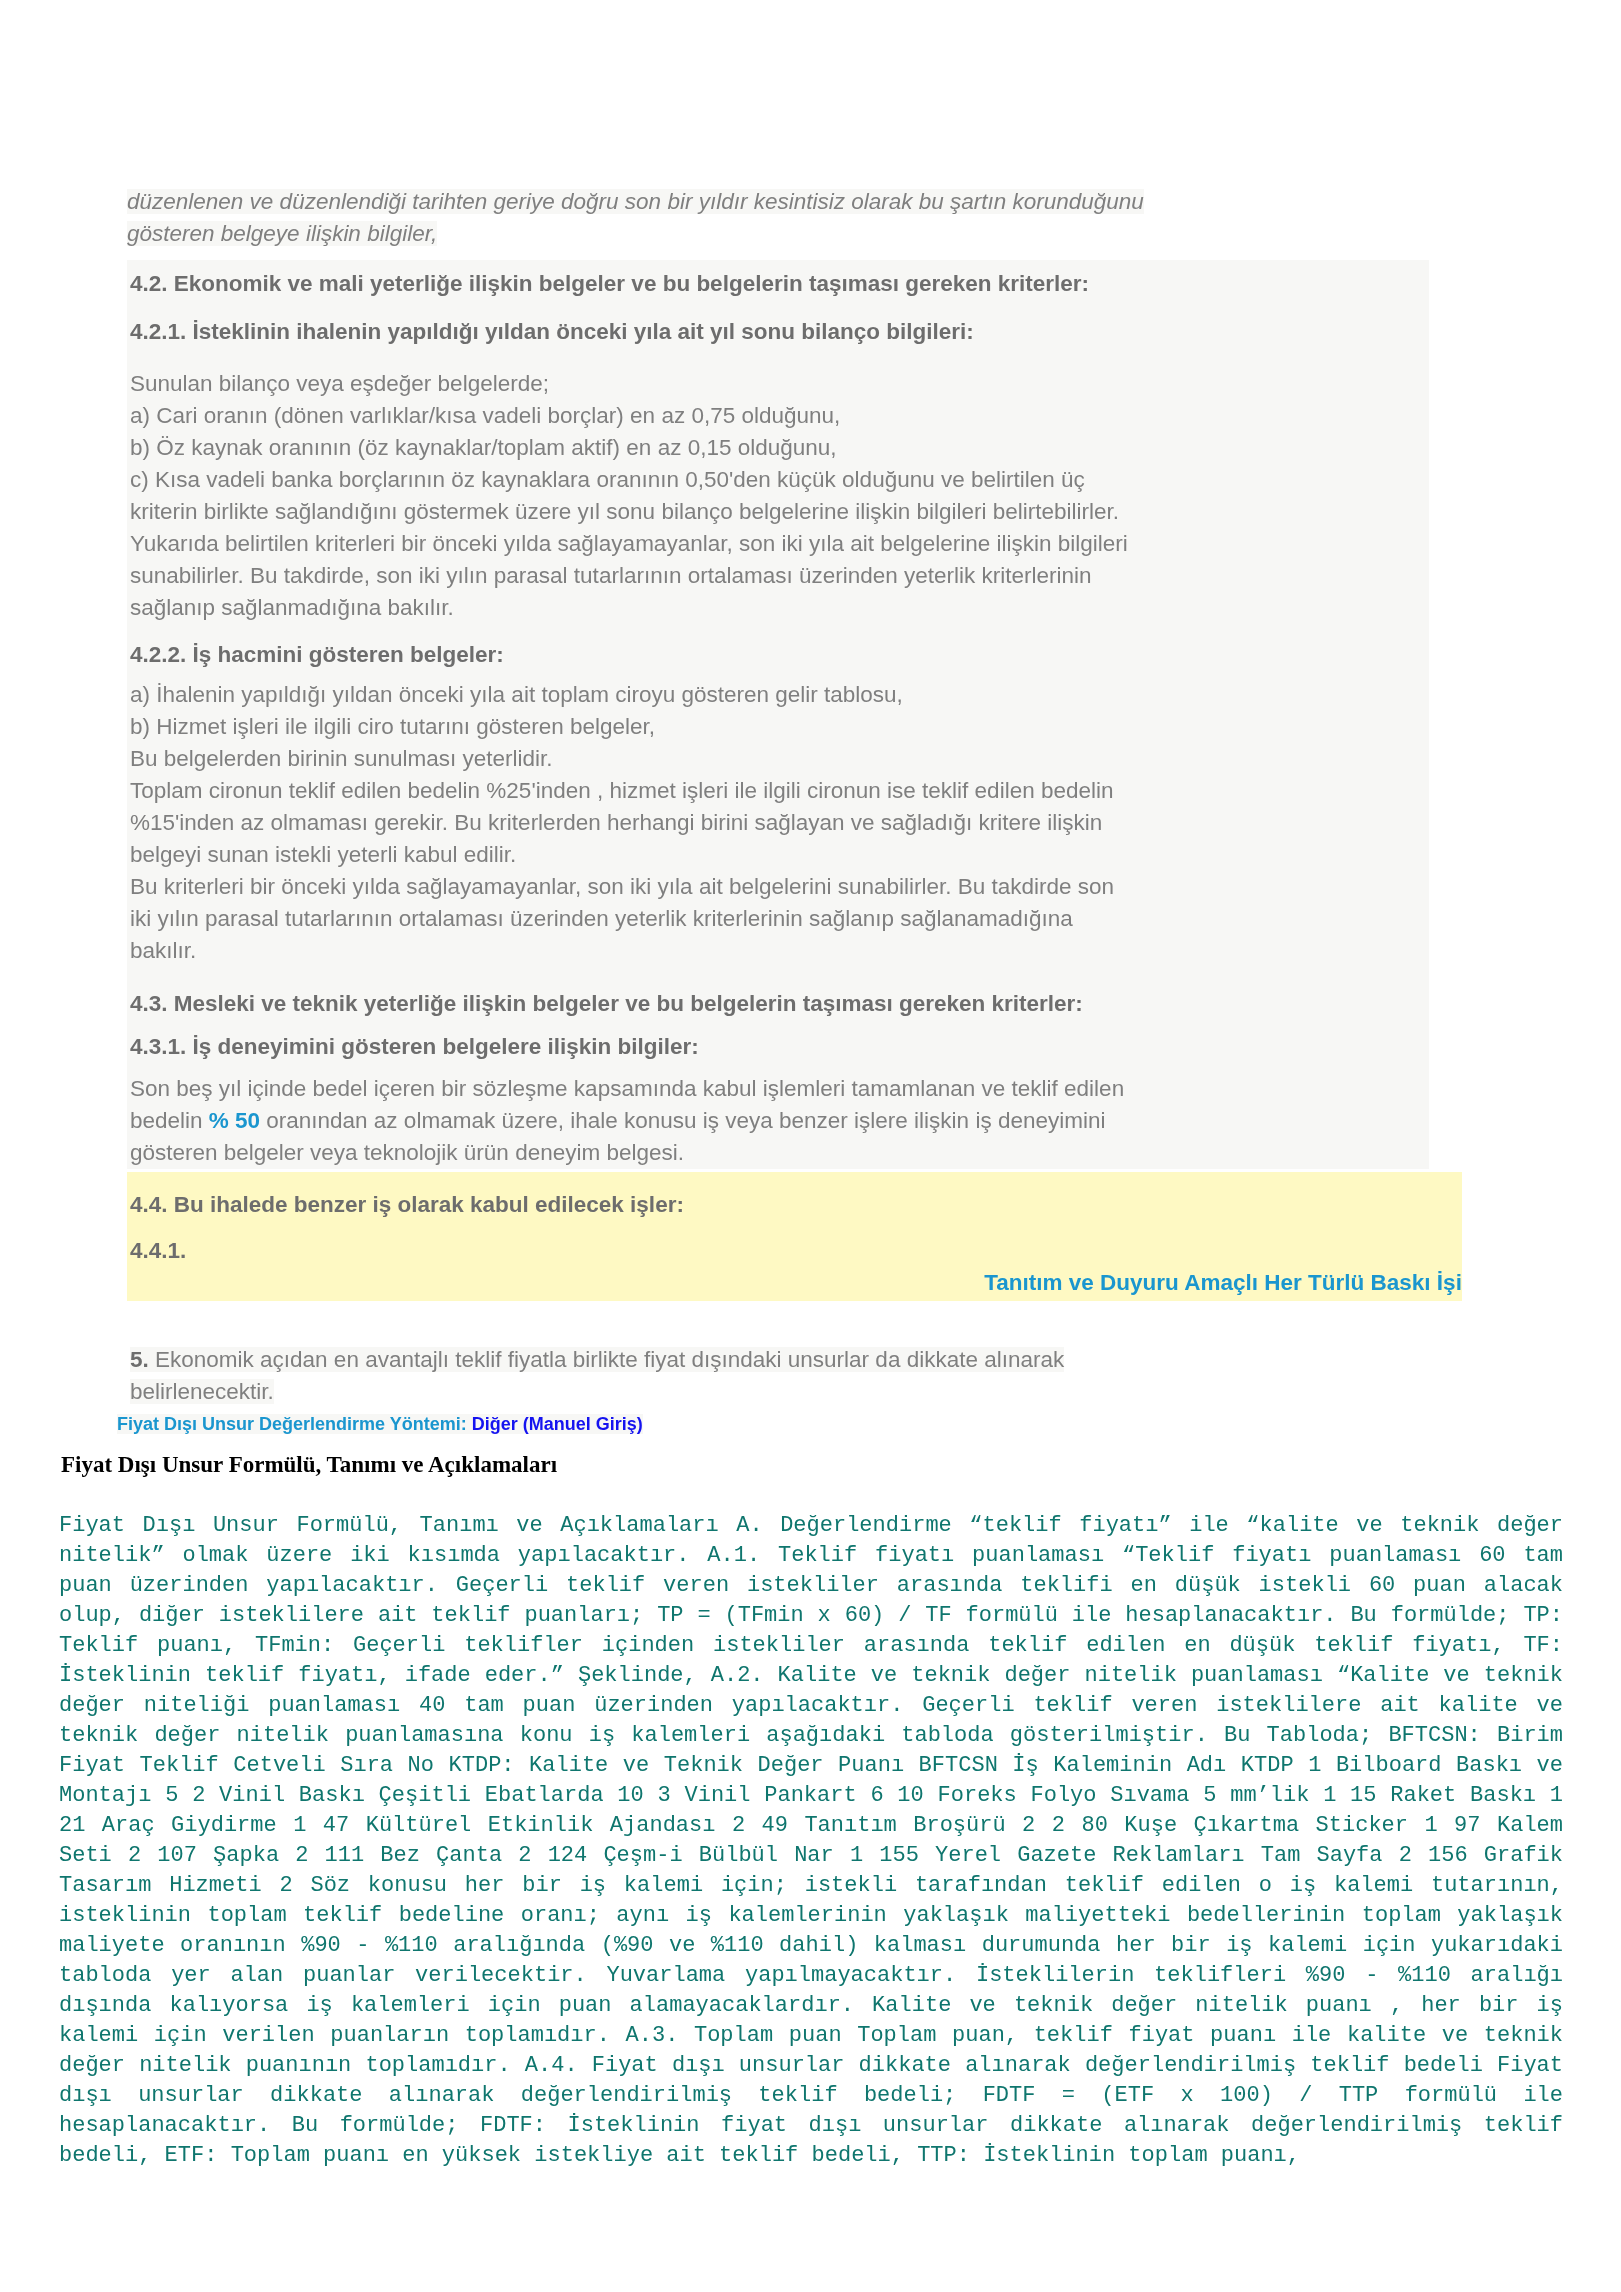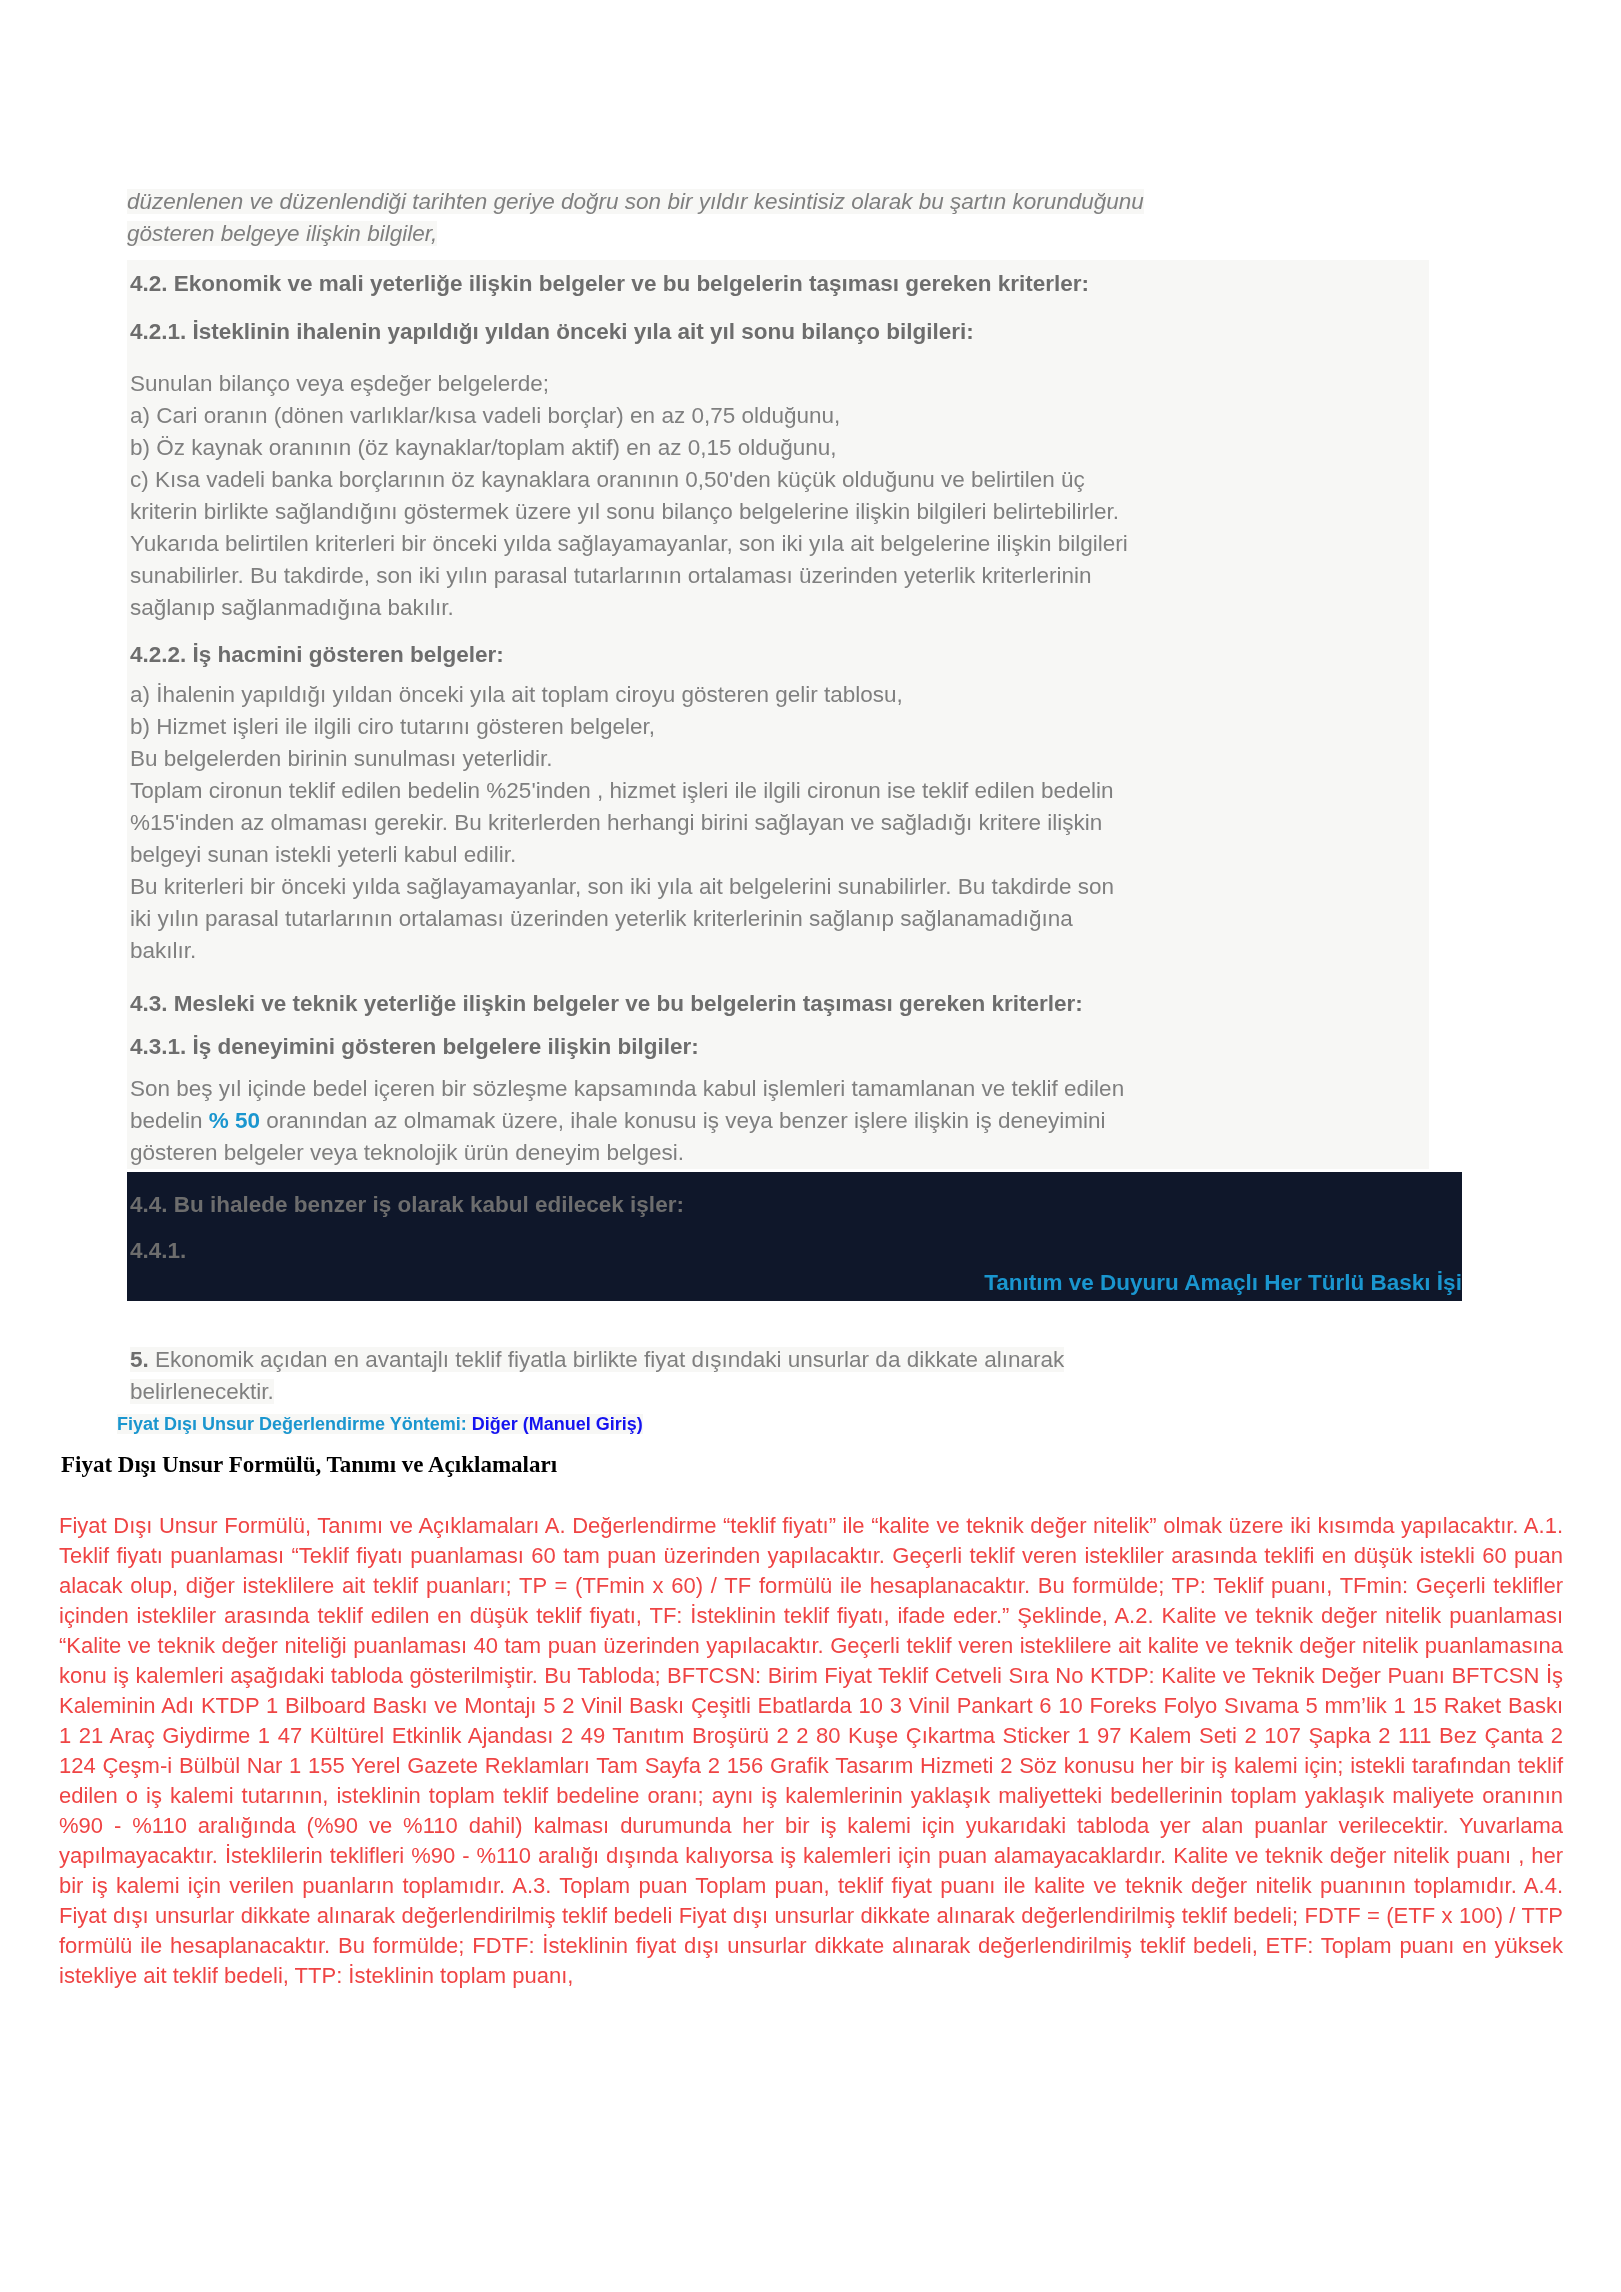--- a/index.html
+++ b/index.html
@@ -19,40 +19,40 @@
   .intro{margin:186px 0 0 127px;width:1302px;font-style:italic;}
   .main-block{
     margin:9.8px 0 0 127px;width:1299px;background:#f7f7f5;
     padding:7.8px 0 0 2.9px;
   }
   .mt17{margin-top:16.7px;} .mt12{margin-top:20px;} .mt15{margin-top:14.7px;}
   .mt8{margin-top:7.8px;}  .mt22{margin-top:21.6px;} .mt11{margin-top:10.8px;}
   .mt10{margin-top:9.8px;}
 
   .sub-block{
-    margin:2.9px 0 0 127px;width:1332px;background:#0f172a;
+    margin:2.9px 0 0 127px;width:1332px;background:#fef9c3;
     padding:16.7px 0 2px 2.9px;
   }
 
   .cyan{color:#1a96cf;font-weight:bold;text-align:right;}
   .blue{color:#1513f0;font-weight:bold;}
   .bold-num{font-weight:bold;color:#6d6d6d;}
 
   .five{margin:43px 0 0 130px;width:1302px;}
   .method{margin:0 0 0 117px;width:1333px;font-size:18px;line-height:32px;}
 
   .serif-h{
     margin:5.9px 0 0 61px;
     font-family:"Liberation Serif",serif;font-weight:bold;
     font-size:23px;line-height:37px;color:#000;
   }
   .serif-body{
     margin:27.4px 0 0 59px;width:1504px;
-    font-family:Liberation Sans, sans-serif;
-    font-size:22px;line-height:30px;color:#ef4444;
+    font-family:Liberation Mono, monospace;
+    font-size:22px;line-height:30px;color:#0f766e;
     text-align:justify;
   }
   p,h3,h1{padding:0;}
 </style>
 </head>
 <body>
 
 <div class="page">
 
   <p class="intro gray-txt"><span class="hl">düzenlenen ve düzenlendiği tarihten geriye doğru son bir yıldır kesintisiz olarak bu şartın korunduğunu

